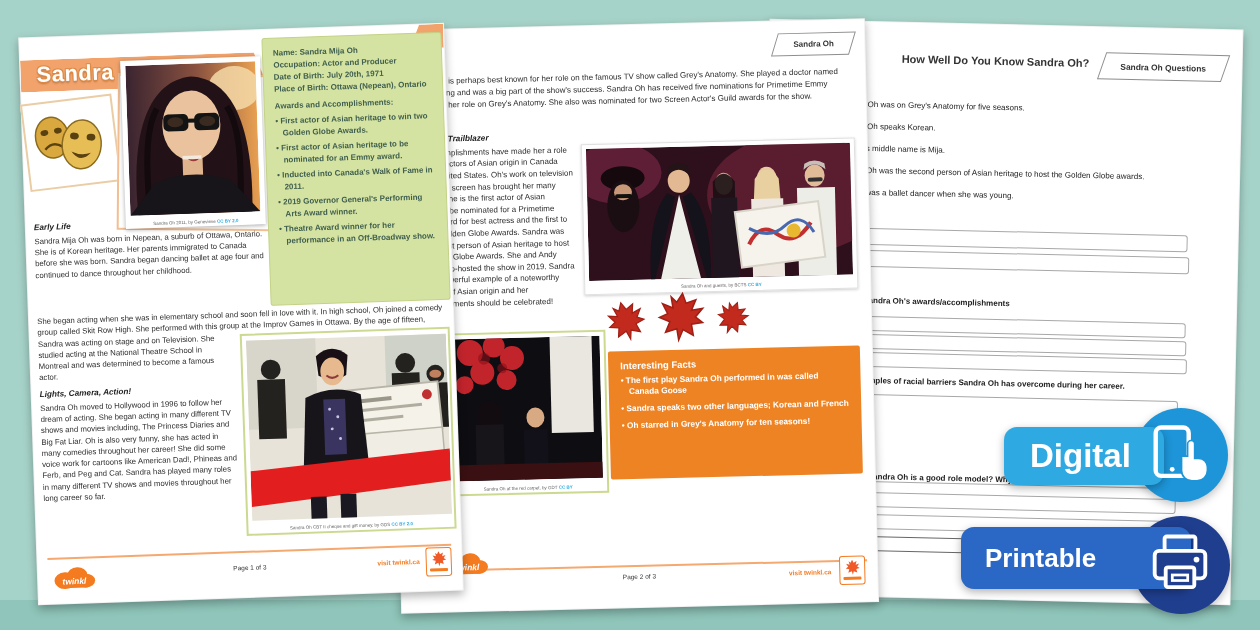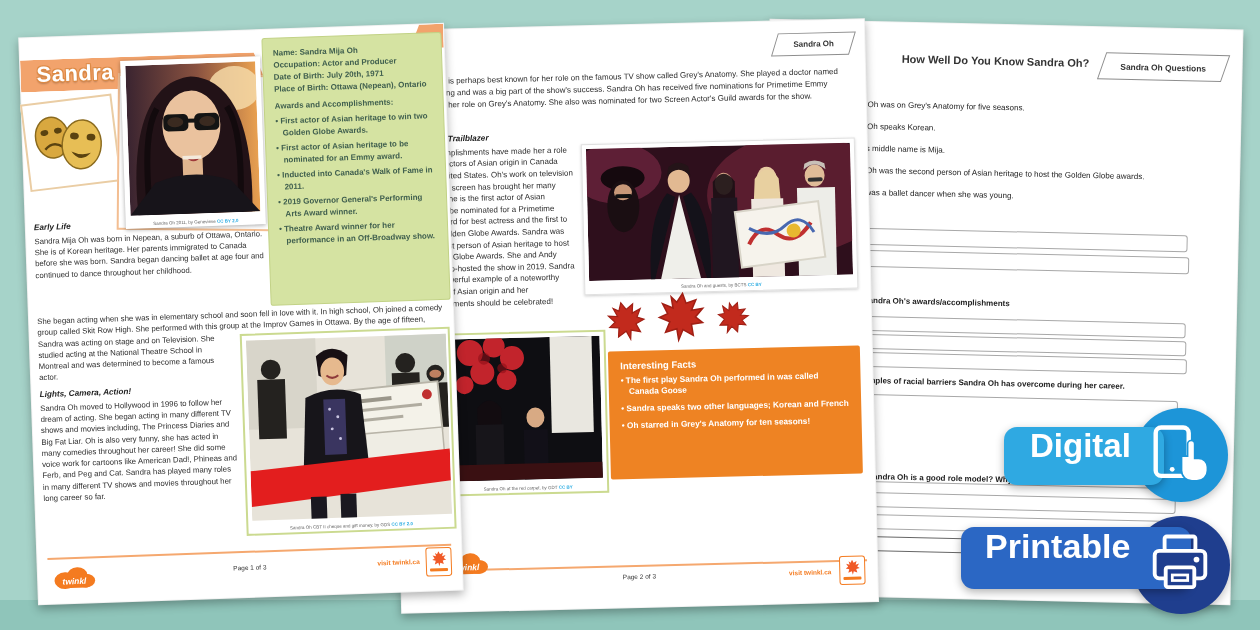--- a/index.html
+++ b/index.html
@@ -71,23 +71,23 @@
   .stmt{margin-bottom:13px;}
   .ansline{position:absolute;border:1px solid #A8A8A8;border-radius:3px;background:#fff;}
   .q{position:absolute;left:48px;font-size:8px;font-weight:bold;color:#222;}
   .hiddenq{position:absolute;left:20px;top:254px;width:82px;height:11px;overflow:hidden;white-space:nowrap;font-size:8px;font-weight:bold;color:#222;}
 
   
   .badge-circle{position:absolute;border-radius:50%;z-index:5;box-shadow:0 3px 8px rgba(0,0,0,.25);}
   .digital-circle{left:1134px;top:408px;width:94px;height:94px;background:#1D95D8;}
   .printable-circle{left:1132px;top:516px;width:98px;height:98px;background:#1F3E8E;}
   .badge-pill{position:absolute;border-radius:13px;z-index:6;color:#fff;font-weight:bold;
-    box-shadow:0 3px 8px rgba(0,0,0,.3);display:flex;}
+    box-shadow:0 3px 8px rgba(0,0,0,.3);display:flex;align-items:center;}
   .digital-pill{left:1004px;top:427px;width:160px;height:58px;background:#2FA9E2;font-size:33px;padding-left:26px;box-sizing:border-box;}
-  .printable-pill{left:961px;top:527px;width:230px;height:62px;background:#2B67C4;font-size:34px;padding-left:24px;box-sizing:border-box;}
+  .printable-pill{left:961px;top:527px;width:230px;height:62px;background:#2B67C4;font-size:26px;padding-left:24px;box-sizing:border-box;}
   .badge-icon{position:absolute;z-index:7;}
   .digital-icon{left:1148px;top:422px;}
   .printable-icon{left:1147px;top:533px;}
 </style>
 </head>
 <body>
 
 <div class="canvas">
   <div class="bottom-band"></div>
 

